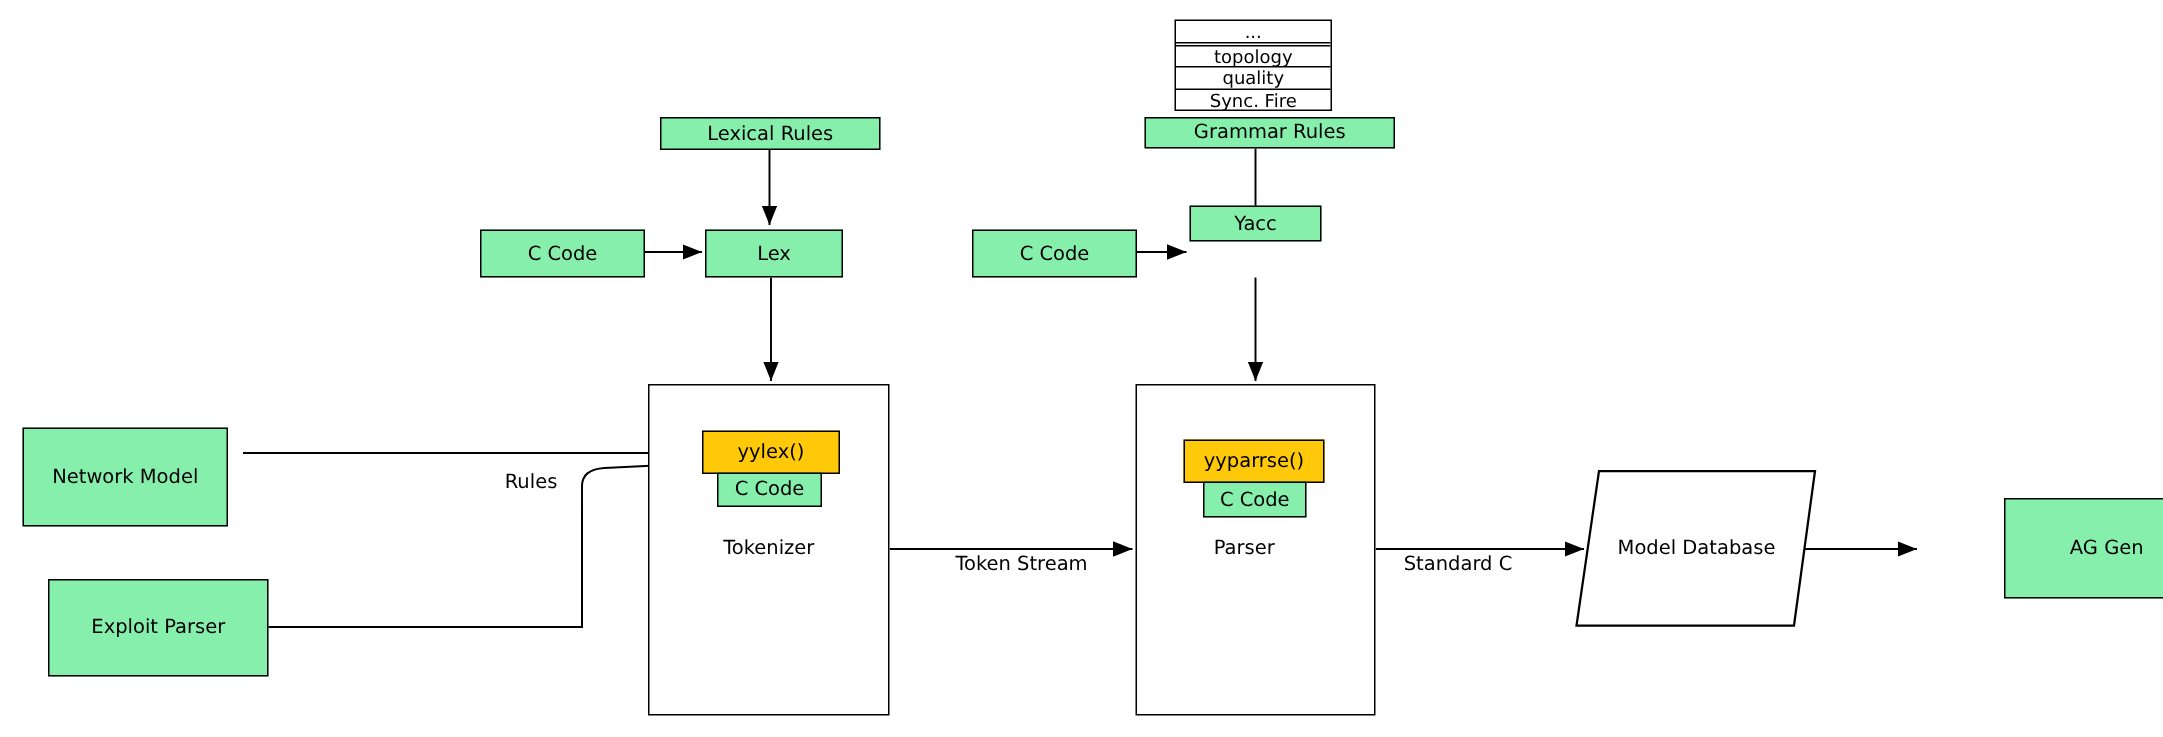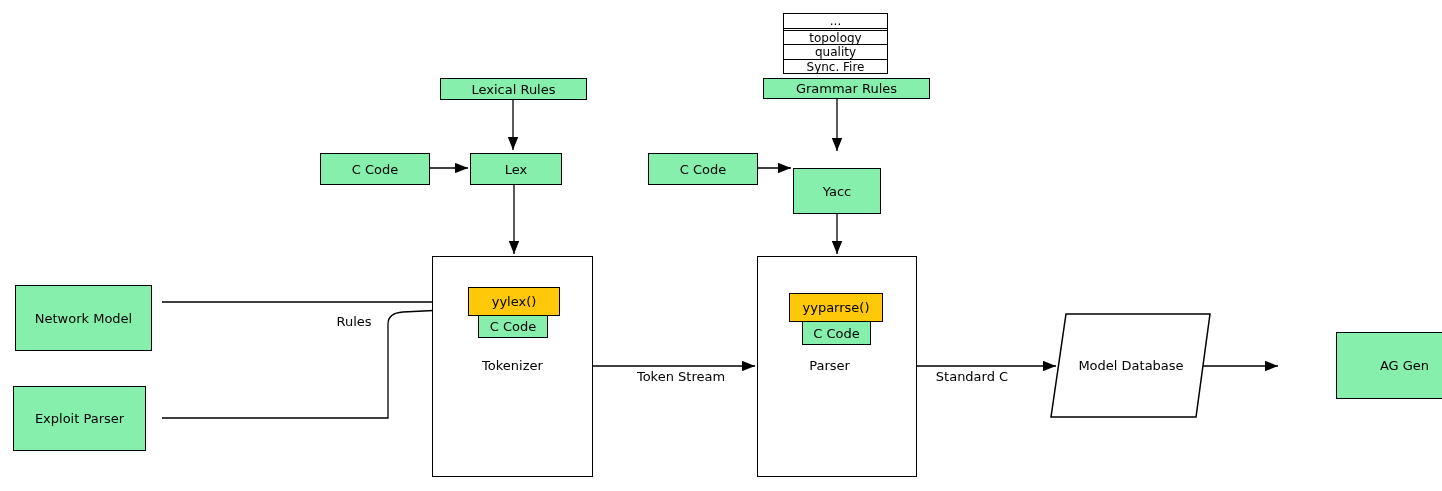--- a/index.html
+++ b/index.html
@@ -95,25 +95,25 @@
   <div class="node" style="left:763px; top:78px; width:167px; height:21px; border-width:1px;">Grammar Rules</div>
 
   <div class="node" style="left:440px; top:78px; width:147px; height:22px;">Lexical Rules</div>
 
   <div class="node" style="left:320px; top:153px; width:110px; height:32px;">C Code</div>
 
   <div class="node" style="left:470px; top:153px; width:92px; height:32px;">Lex</div>
 
   <div class="node" style="left:648px; top:153px; width:110px; height:32px;">C Code</div>
 
-  <div class="node" style="left:793px; top:168px; width:88px; height:46px;">Yacc</div>
+  <div class="node" style="left:793px; top:137px; width:88px; height:24px;">Yacc</div>
 
   <div class="node" style="left:15px; top:285px; width:137px; height:66px;">Network Model</div>
 
-  <div class="node" style="left:13px; top:386px; width:133px; height:65px;">Exploit Parser</div>
+  <div class="node" style="left:32px; top:386px; width:147px; height:65px;">Exploit Parser</div>
 
   <div class="node big" style="left:432px; top:256px; width:161px; height:221px;"></div>
   <div class="node highlight" style="left:468px; top:287px; width:92px; height:29px;">yylex()</div>
   <div class="node" style="left:478px; top:315px; width:70px; height:23px;">C Code</div>
   <div class="label" style="left:432px; top:358px; width:161px;">Tokenizer</div>
 
   <div class="node big" style="left:757px; top:256px; width:160px; height:221px;"></div>
   <div class="node highlight" style="left:789px; top:293px; width:94px; height:29px;">yyparrse()</div>
   <div class="node" style="left:802px; top:321px; width:69px; height:24px;">C Code</div>
   <div class="label" style="left:757px; top:358px; width:145px;">Parser</div>

